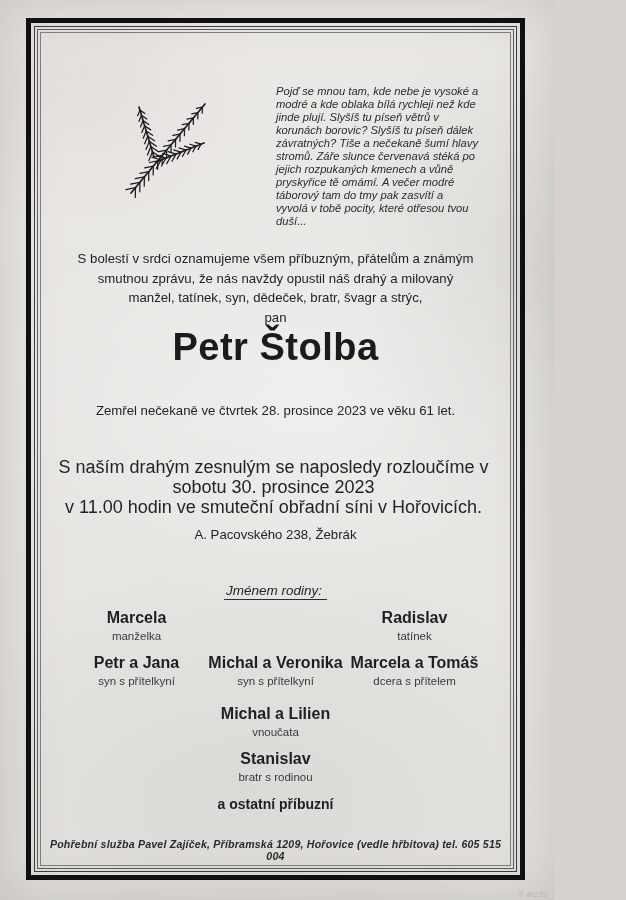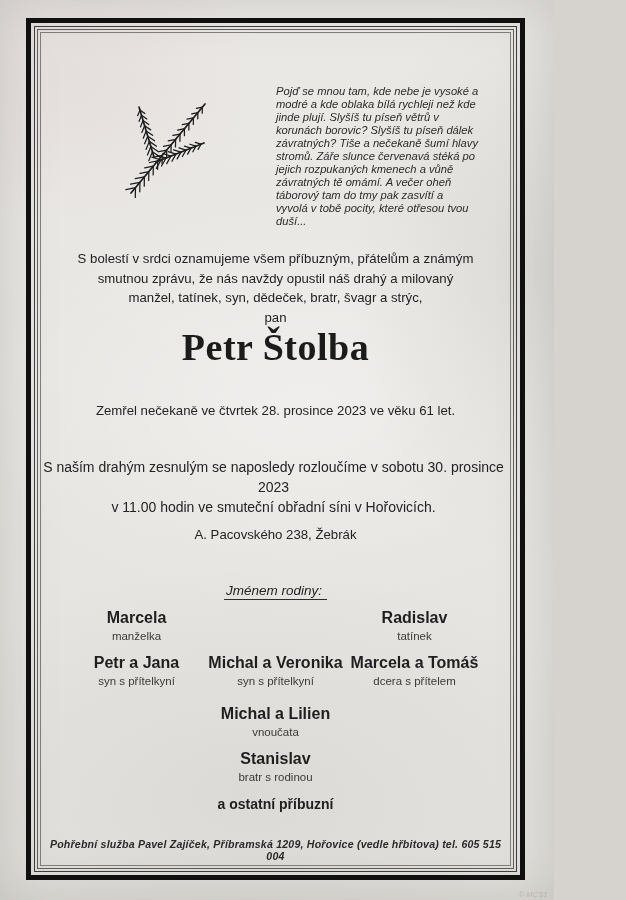--- a/index.html
+++ b/index.html
@@ -28,25 +28,25 @@
   .poem{
     position:absolute;top:52px;right:20px;width:214px;
     font-style:italic;font-size:11.2px;line-height:13px;color:#2b2b2b;
     text-align:left;
   }
   .twig{position:absolute;left:56px;top:66px;}
   .announce{position:absolute;top:216px;left:0;right:0;text-align:center;
     font-size:13.2px;line-height:19.5px;color:#232323;}
   .name{
     position:absolute;top:291px;left:0;right:0;text-align:center;
-    font-family:Liberation Serif, serif;font-weight:bold;
+    font-family:Liberation Sans, sans-serif;font-weight:bold;
     font-size:38px;line-height:46px;color:#1b1b1b;letter-spacing:0.5px;
   }
   .death-line{position:absolute;top:370px;left:0;right:0;text-align:center;font-size:13.2px;}
-  .farewell{position:absolute;top:424px;left:0;right:4px;text-align:center;font-size:14px;line-height:20px;}
+  .farewell{position:absolute;top:424px;left:0;right:4px;text-align:center;font-size:18px;line-height:20px;}
   .address{position:absolute;top:494px;left:0;right:0;text-align:center;font-size:13.2px;}
   .family-heading{position:absolute;top:550px;left:0;right:0;text-align:center;
     font-size:13.5px;font-style:italic;}
   .family-heading span{border-bottom:1px solid #2b2b2b;padding:0 5px 1px 2px;}
   .fam-grid{position:absolute;left:0;right:0;display:grid;
     grid-template-columns:1fr 1fr 1fr;padding:0 26px;}
   .row1{top:576px;}
   .row2{top:621px;}
   .fam-cell{text-align:center;}
   .fam-name{font-size:16px;font-weight:bold;color:#1f1f1f;}
@@ -151,21 +151,21 @@
               </svg>
 
             <div class="poem">
               <div>Pojď se mnou tam, kde nebe je vysoké a</div>
               <div>modré a kde oblaka bílá rychleji než kde</div>
               <div>jinde plují. Slyšíš tu píseň větrů v</div>
               <div>korunách borovic? Slyšíš tu píseň dálek</div>
               <div>závratných? Tiše a nečekaně šumí hlavy</div>
               <div>stromů. Záře slunce červenavá stéká po</div>
               <div>jejich rozpukaných kmenech a vůně</div>
-              <div>závratných tě omámí. A večer oheň</div>
+              <div>pryskyřice tě omámí. A večer modré</div>
               <div>táborový tam do tmy pak zasvítí a</div>
               <div>vyvolá v tobě pocity, které otřesou tvou</div>
               <div>duší...</div>
             </div>
 
             <div class="announce">
               <div>S bolestí v srdci oznamujeme všem příbuzným, přátelům a známým</div>
               <div>smutnou zprávu, že nás navždy opustil náš drahý a milovaný</div>
               <div>manžel, tatínek, syn, dědeček, bratr, švagr a strýc,</div>
               <div>pan</div>

